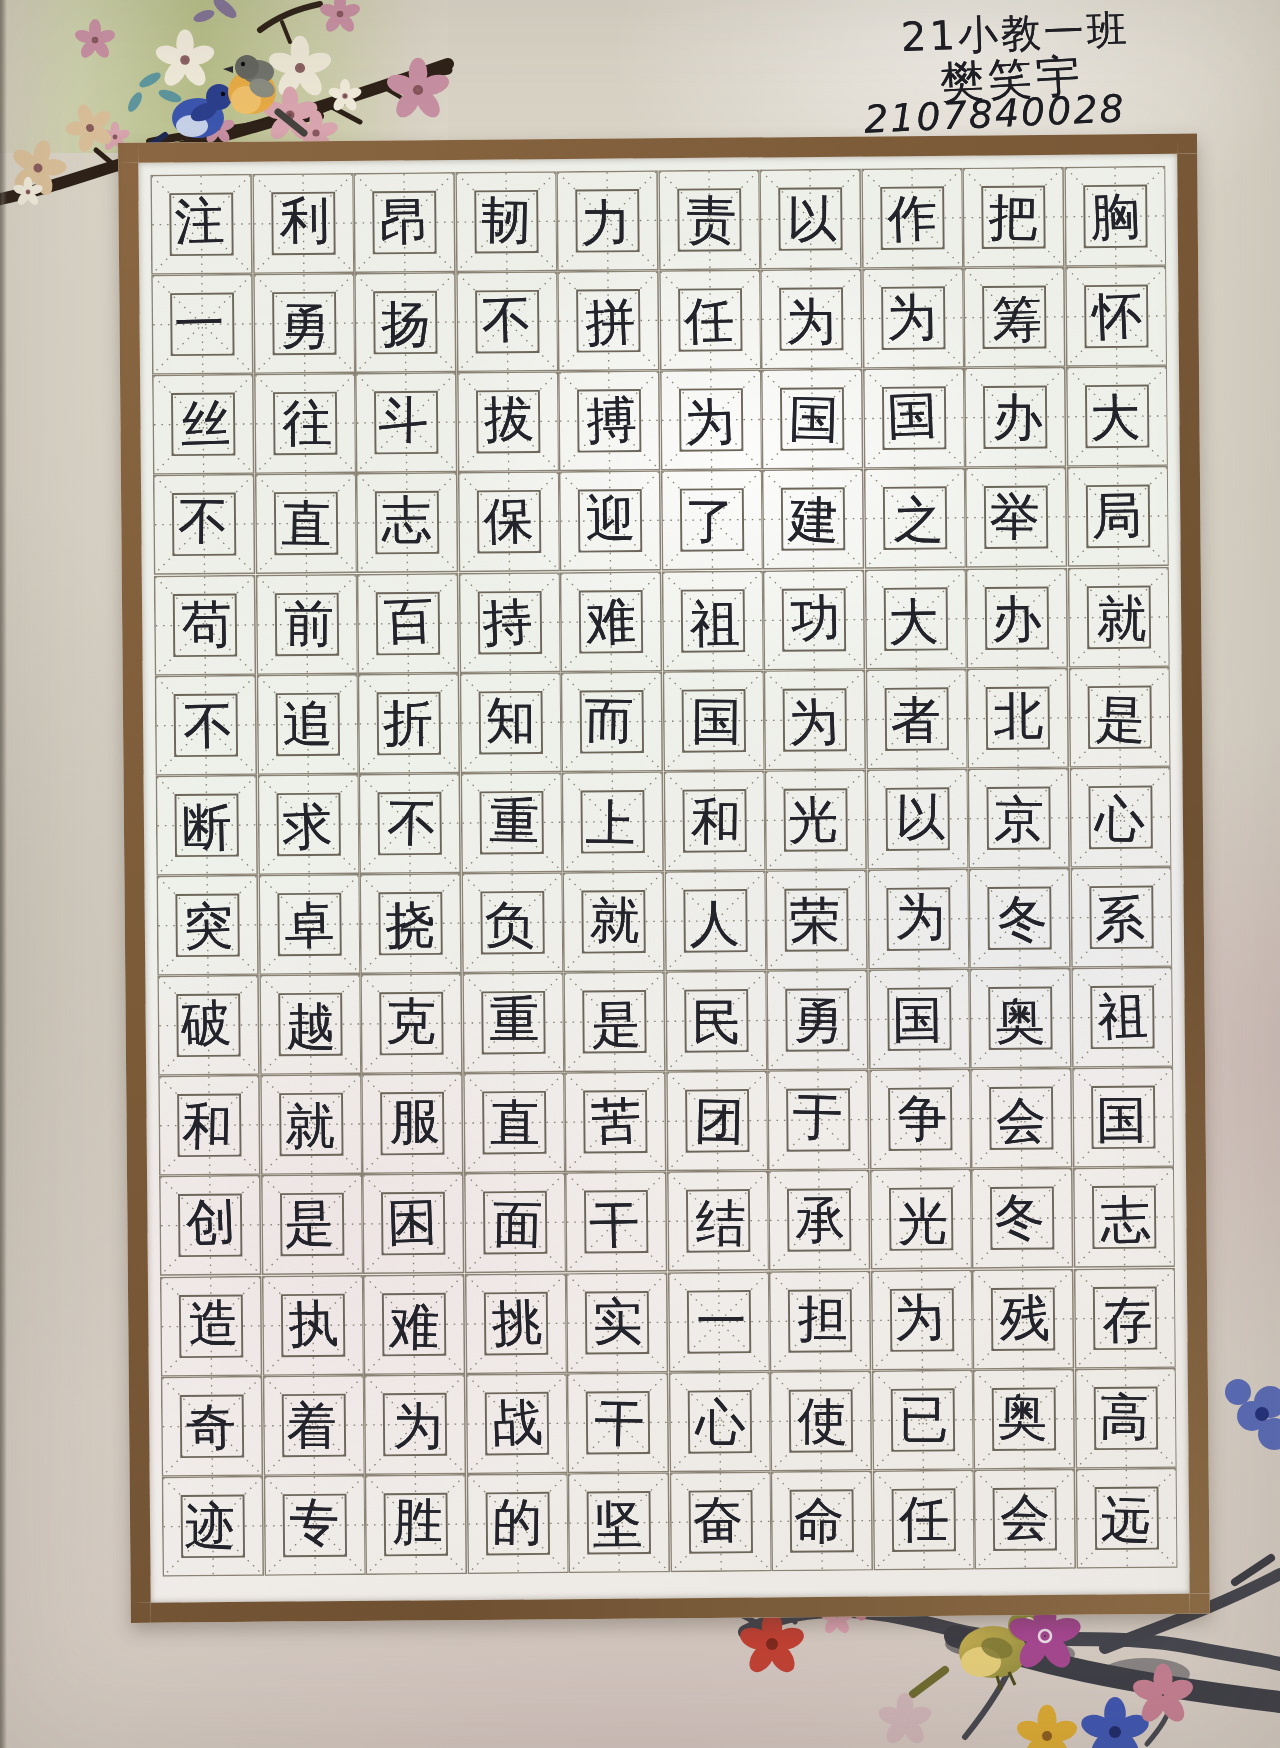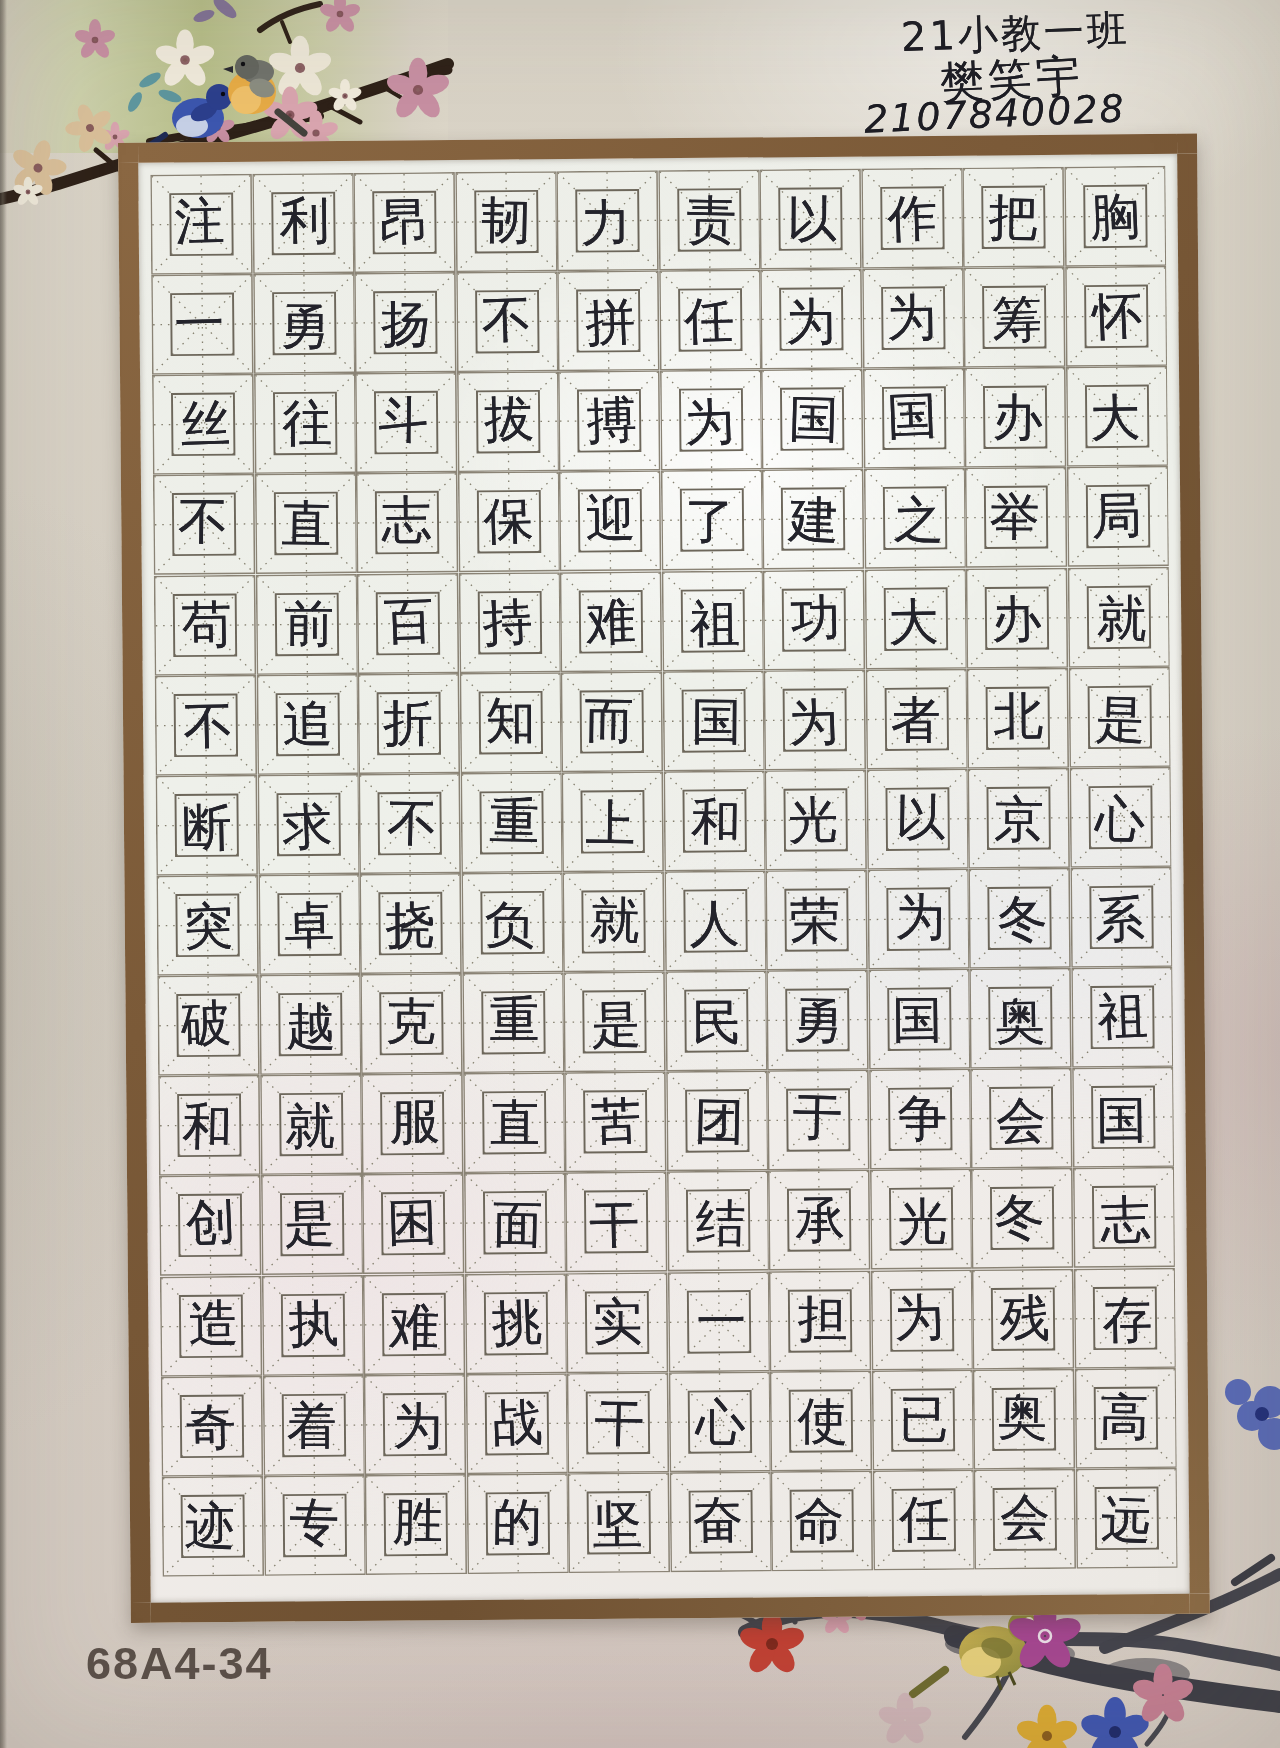--- a/index.html
+++ b/index.html
@@ -1977,21 +1977,20 @@
         <line x1="1.5" y1="50" x2="98.5" y2="50"></line>
       </g>
       <rect x="0.75" y="0.75" width="98.5" height="98.5" fill="none" stroke="#8a8375" stroke-width="1.5"></rect>
       <rect x="19.5" y="19.5" width="61" height="61" fill="none" stroke="#6d675b" stroke-width="1.9"></rect>
     </svg>
     <span class="char" style="transform: translate(-0.9px, 1.7px) rotate(1.8deg);">远</span>
   </div>
       </div>
   </div>
 
-  <div class="model-label">68A4-34</div>
 
   <svg class="deco deco-bottomright" width="605" height="196" viewBox="0 0 605 196">
     <defs>
       <g id="f5b">
         <ellipse cx="0" cy="-10" rx="6" ry="9.5" fill="currentColor"></ellipse>
         <ellipse cx="0" cy="-10" rx="6" ry="9.5" fill="currentColor" transform="rotate(72)"></ellipse>
         <ellipse cx="0" cy="-10" rx="6" ry="9.5" fill="currentColor" transform="rotate(144)"></ellipse>
         <ellipse cx="0" cy="-10" rx="6" ry="9.5" fill="currentColor" transform="rotate(216)"></ellipse>
         <ellipse cx="0" cy="-10" rx="6" ry="9.5" fill="currentColor" transform="rotate(288)"></ellipse>
       </g>

